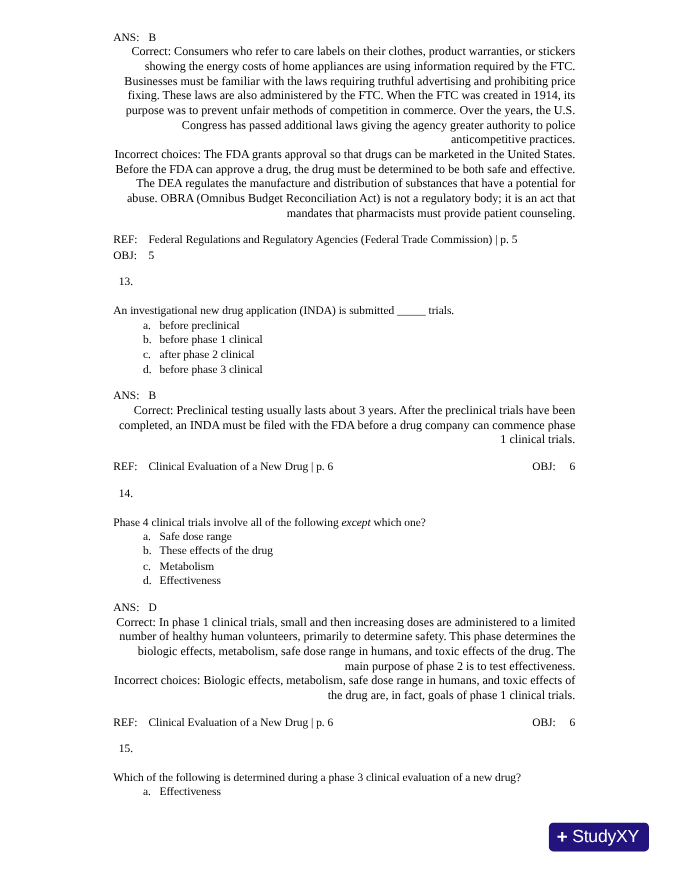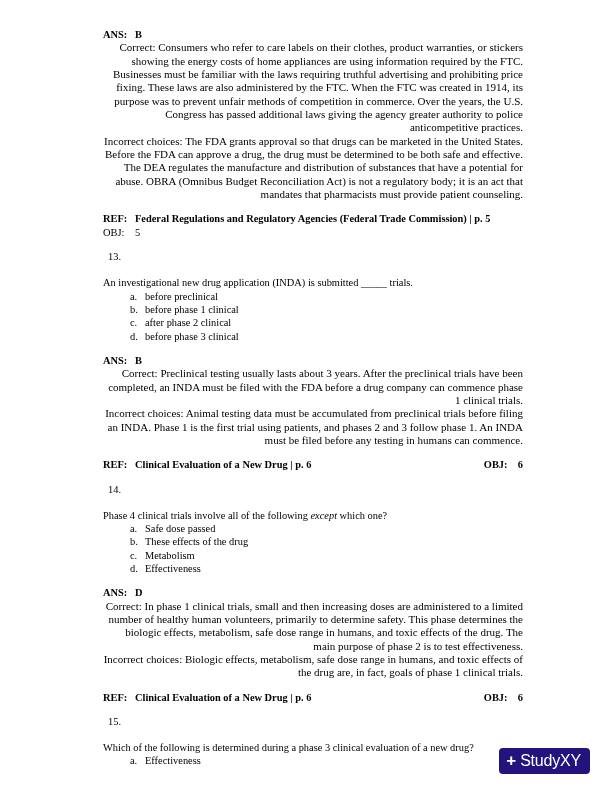--- a/index.html
+++ b/index.html
@@ -36,21 +36,20 @@
   .para {
     margin-top: 0px;
   }
   .spacer-md { height: 11px; }
 
   
   .refline {
     display: flex;
     font-size: 10.4px;
     line-height: 13.35px;
-    font-weight: bold;
   }
   .refline .lbl {
     width: 32px;
     flex: 0 0 32px;
   }
   .refline .val { flex: 1 1 auto; }
   .refline .obj-lbl {
     width: 34px;
     flex: 0 0 34px;
   }
@@ -174,41 +173,40 @@
           <span class="clet">d.</span>
           <span class="ctext">before phase 3 clinical</span>
         </li>
       </ul>
       <div class="spacer-md"></div>
       <div class="refline">
         <span class="lbl">ANS:</span>
         <span class="val">B</span>
       </div>
       <p class="para">Correct: Preclinical testing usually lasts about 3 years. After the preclinical trials have been completed, an INDA must be filed with the FDA before a drug company can commence phase 1 clinical trials.</p>
-      <p class="para">Incorrect choices: Animal testing data must be accumulated from preclinical trials before filing an INDA. Phase 1 is the first trial using patients, and phases 2 and 3 follow phase 1. An INDA must be filed before any testing in humans can commence.</p>
       <div class="spacer-md"></div>
       <div class="refline">
         <span class="lbl">REF:</span>
         <span class="val">Clinical Evaluation of a New Drug | p. 6</span>
         <span class="obj-lbl">OBJ:</span>
         <span class="obj-val">6</span>
       </div>
     </div>
 
     <div class="spacer-md"></div>
 
     <div>
       <div class="question">
         <span class="qnum">14.</span>
         <span class="qtext"><span>Phase 4 clinical trials involve all of the following </span><em>except</em><span> which one?</span></span>
       </div>
       <ul class="choices">
         <li class="choice">
           <span class="clet">a.</span>
-          <span class="ctext">Safe dose passed</span>
+          <span class="ctext">Safe dose range</span>
         </li>
         <li class="choice">
           <span class="clet">b.</span>
           <span class="ctext">These effects of the drug</span>
         </li>
         <li class="choice">
           <span class="clet">c.</span>
           <span class="ctext">Metabolism</span>
         </li>
         <li class="choice">

